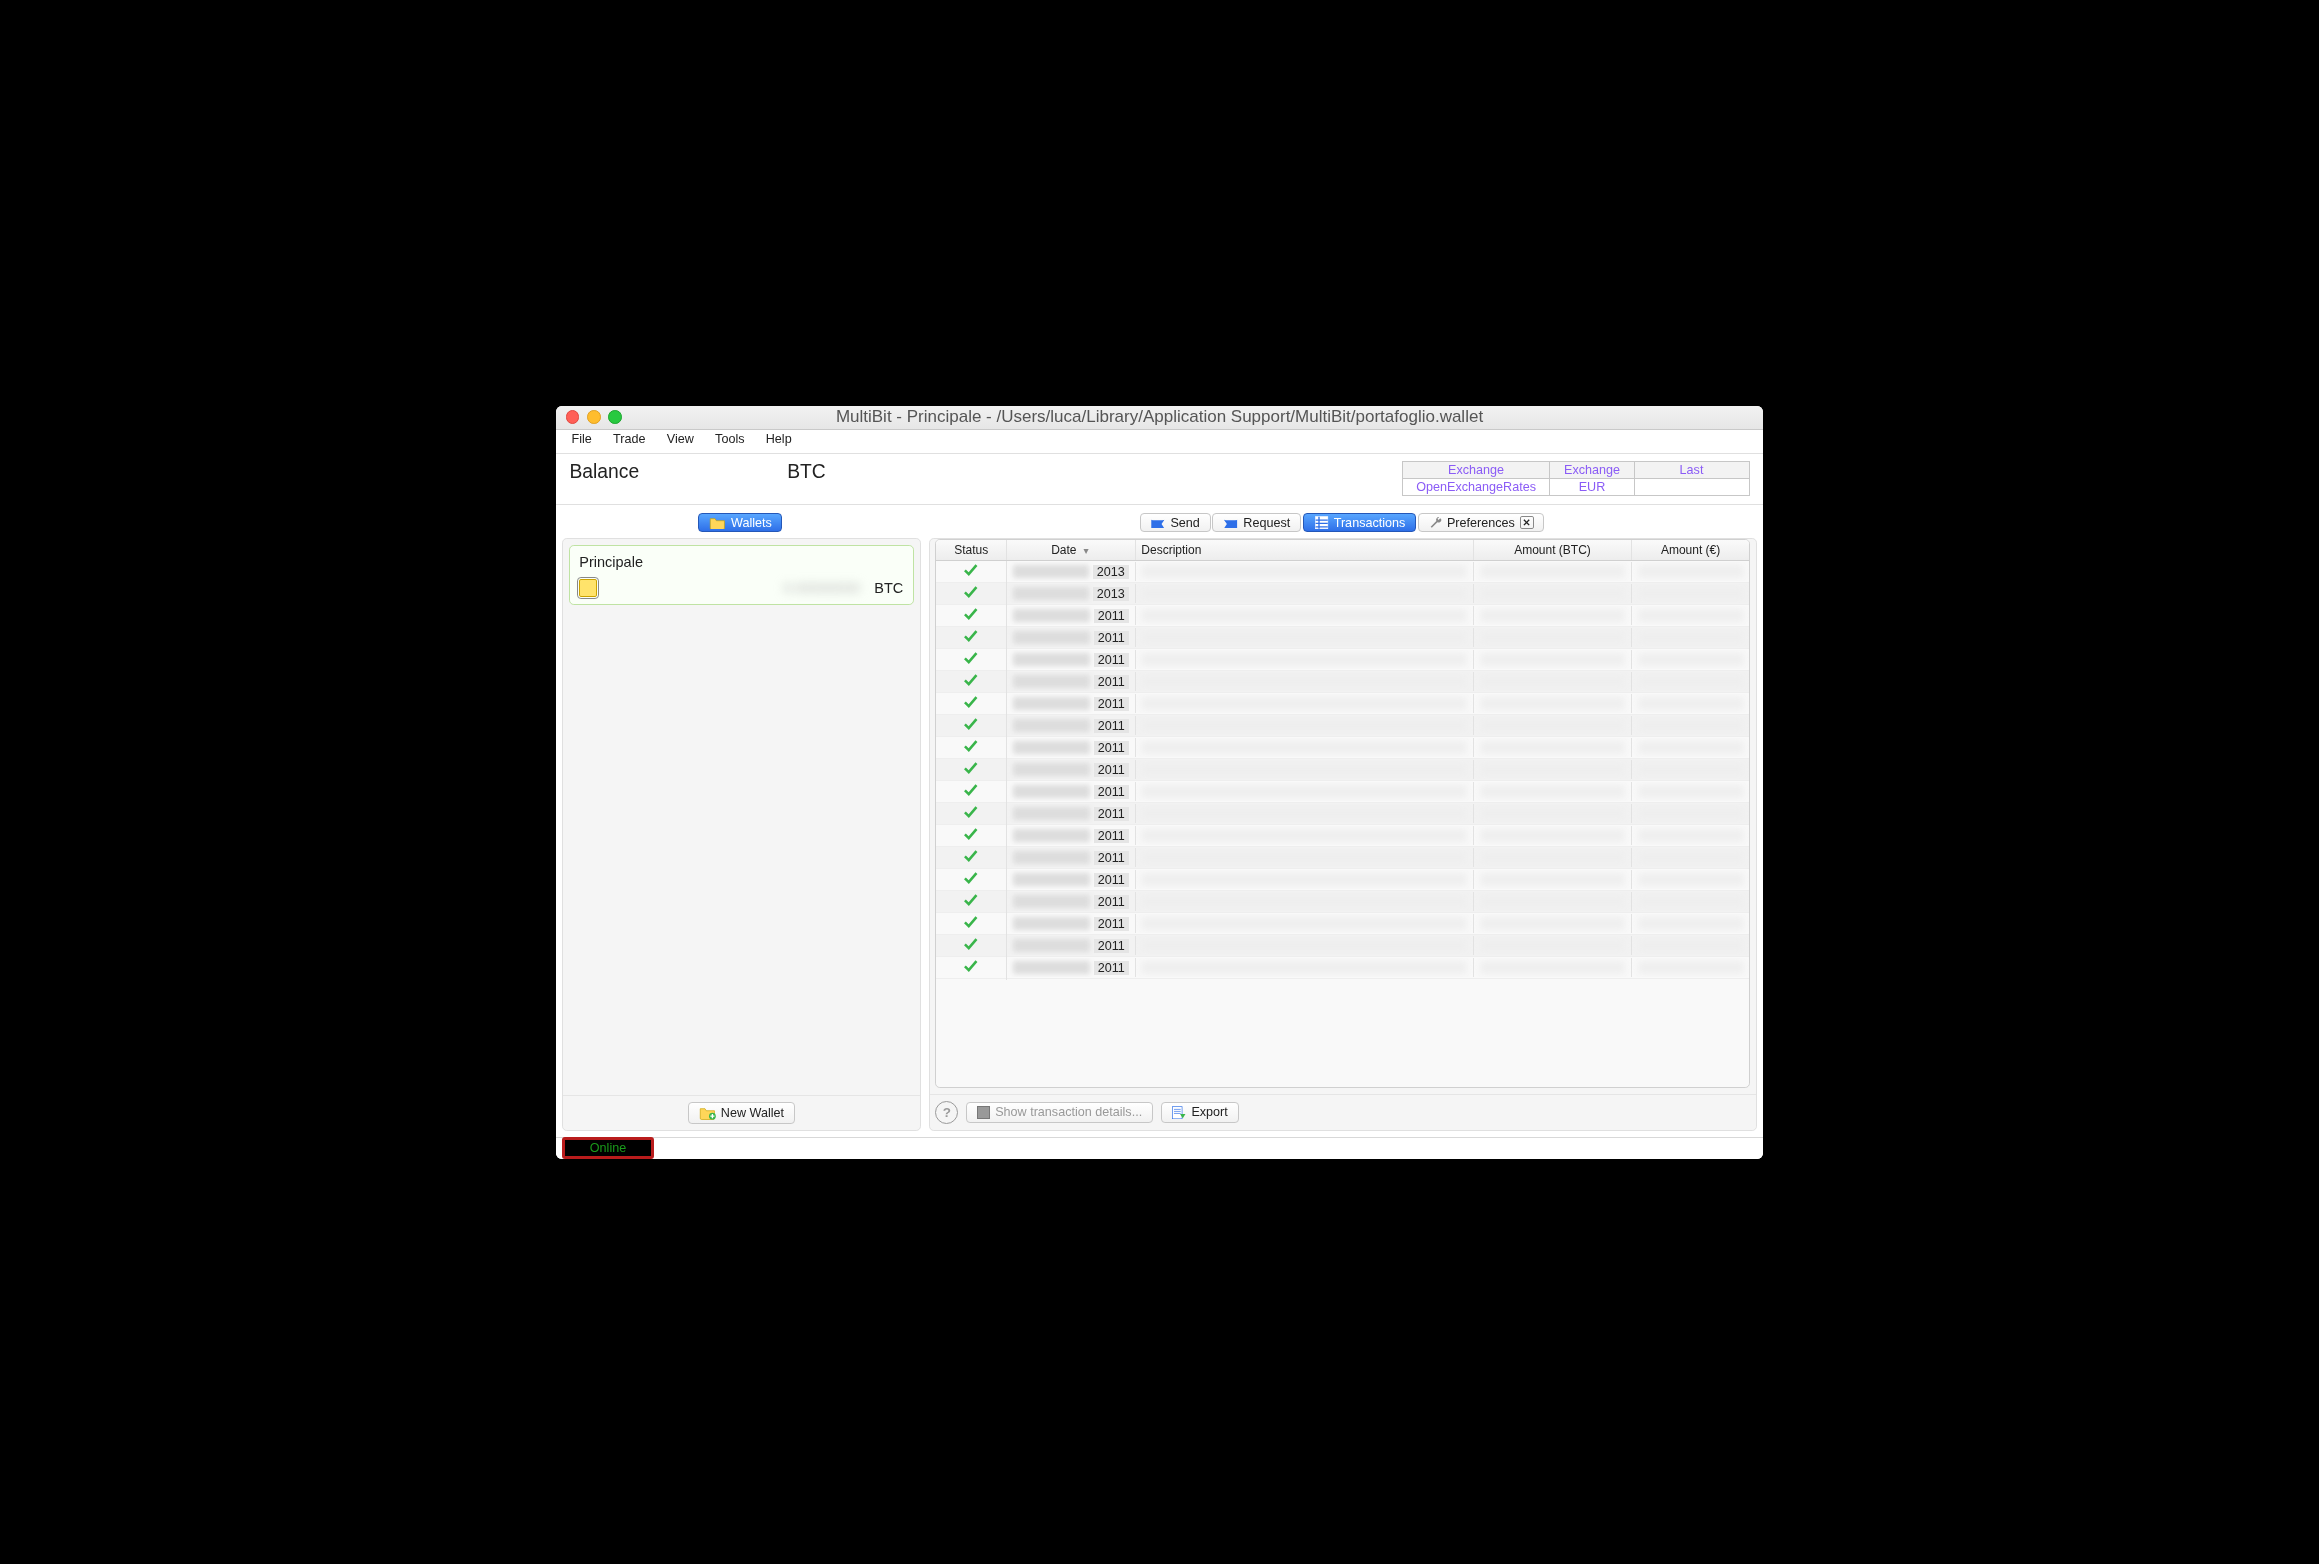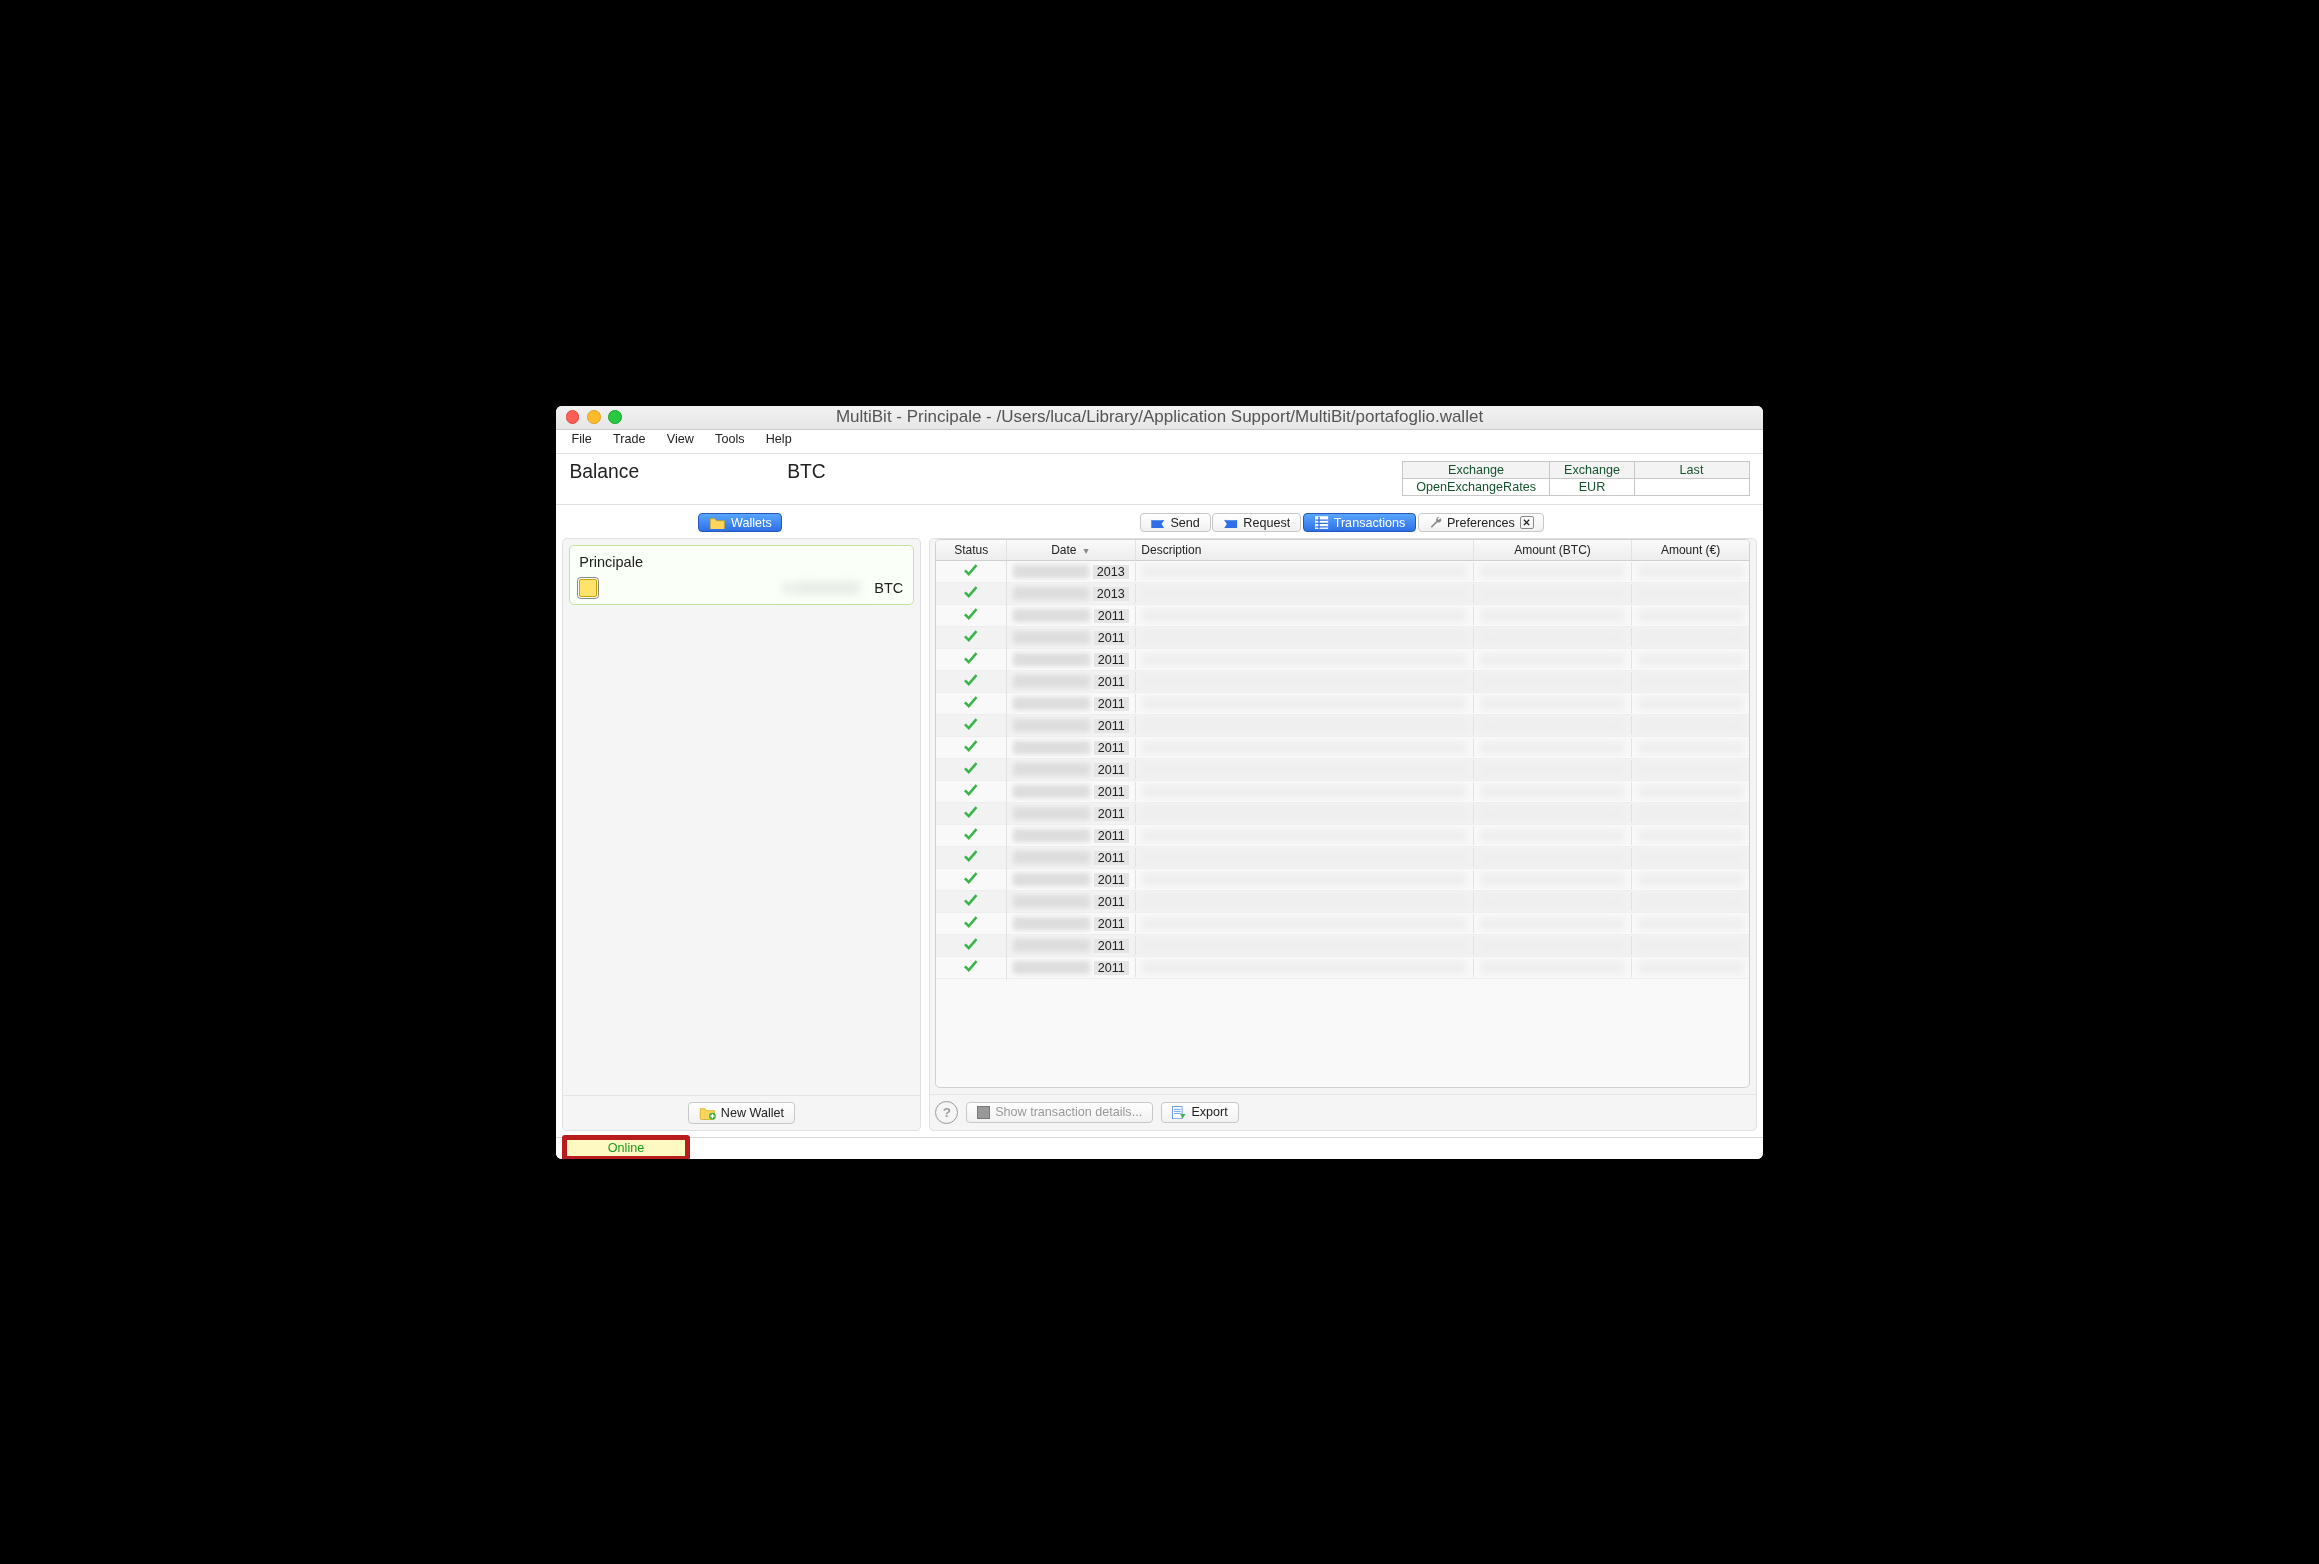--- a/index.html
+++ b/index.html
@@ -43,21 +43,21 @@
 
   .top-strip{
     display:flex;align-items:flex-start;justify-content:space-between;
     padding:7.7px 13.5px 3.9px 13.5px;
   }
   .balance{font-size:19.3px;display:flex;align-items:baseline;gap:21px;}
   .balance .blur{filter:blur(4.8px);color:#aaa;min-width:106px;display:inline-block;}
   .rates table{border-collapse:collapse;font-size:12.6px;}
   .rates td,.rates th{
     border:1px solid #c7c7c7;padding:1px 13.5px;text-align:center;
-    background:#fff;color:#14532d;font-weight:400;
+    background:#fff;color:#8b5cf6;font-weight:400;
   }
   .rates th{background:#f3f3f3;}
 
   .toolbar-sep{height:1px;background:#e0e0e0;margin:3.9px 0 0 0;}
   .body{
     flex:1;display:flex;gap:0;padding:0 5.8px 5.8px 5.8px;min-height:0;
   }
   .panel{
     background:#f5f5f5;border-radius:4.8px;
     border:1px solid #e0e0e0;
@@ -146,22 +146,22 @@
     width:21px;height:21px;border-radius:50%;
     border:1.9px solid #9a9a9a;color:#9a9a9a;font-weight:700;
     display:flex;align-items:center;justify-content:center;font-size:13.5px;
   }
 
   .statusbar{
     height:21px;border-top:1px solid #d8d8d8;
     display:flex;align-items:center;padding:0 5.8px;background:#fff;
   }
   .status-pill{
-    border:5px solid #b91c1c;background:#fef9c3;border-radius:2.9px;
-    padding:1px 41px;color:#1a9a1a;font-weight:500;
+    border:3px solid #b91c1c;background:#000000;border-radius:2.9px;
+    padding:1px 25px;color:#1a9a1a;font-weight:500;
   }
 
   
   .folder-ico{width:17.4px;height:13.5px;}
   .sort-ico{font-size:8.7px;color:#888;margin-left:1.9px;}
 
   .close-x{font-weight:700;border:1px solid #888;font-size:9.7px;padding:0 1.9px;border-radius:1.9px;}
 </style>
 </head>
 <body>

